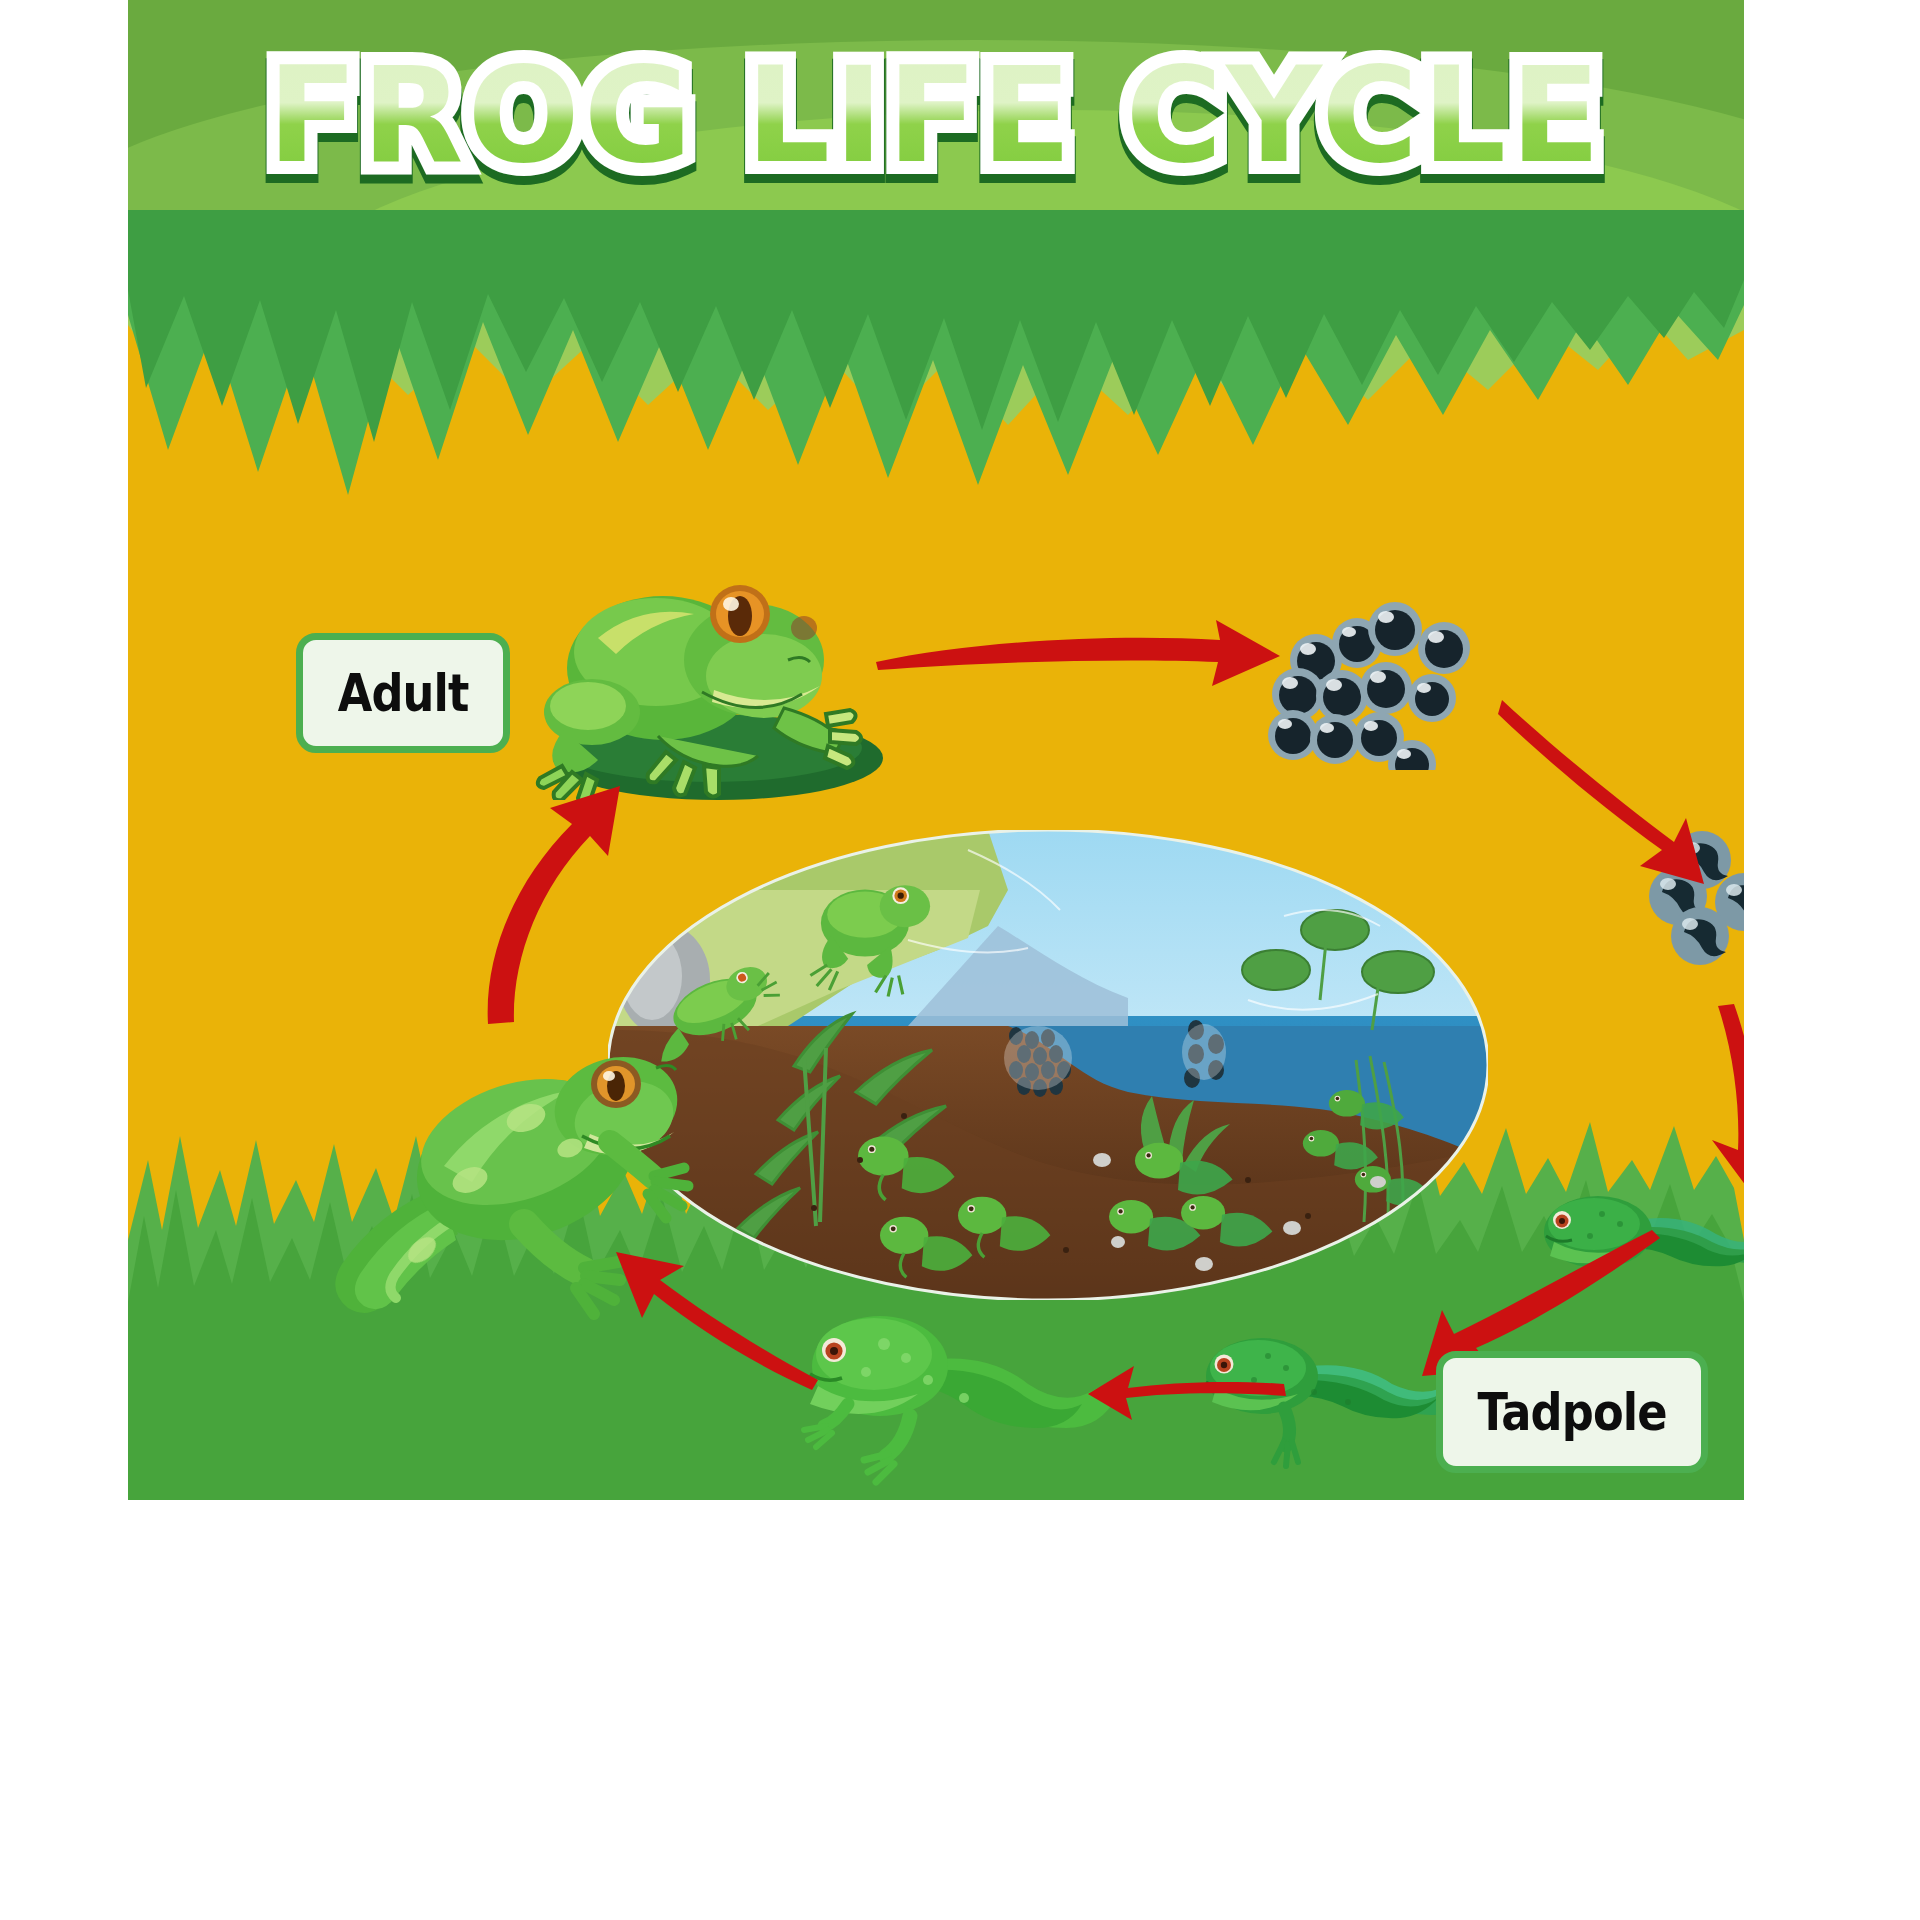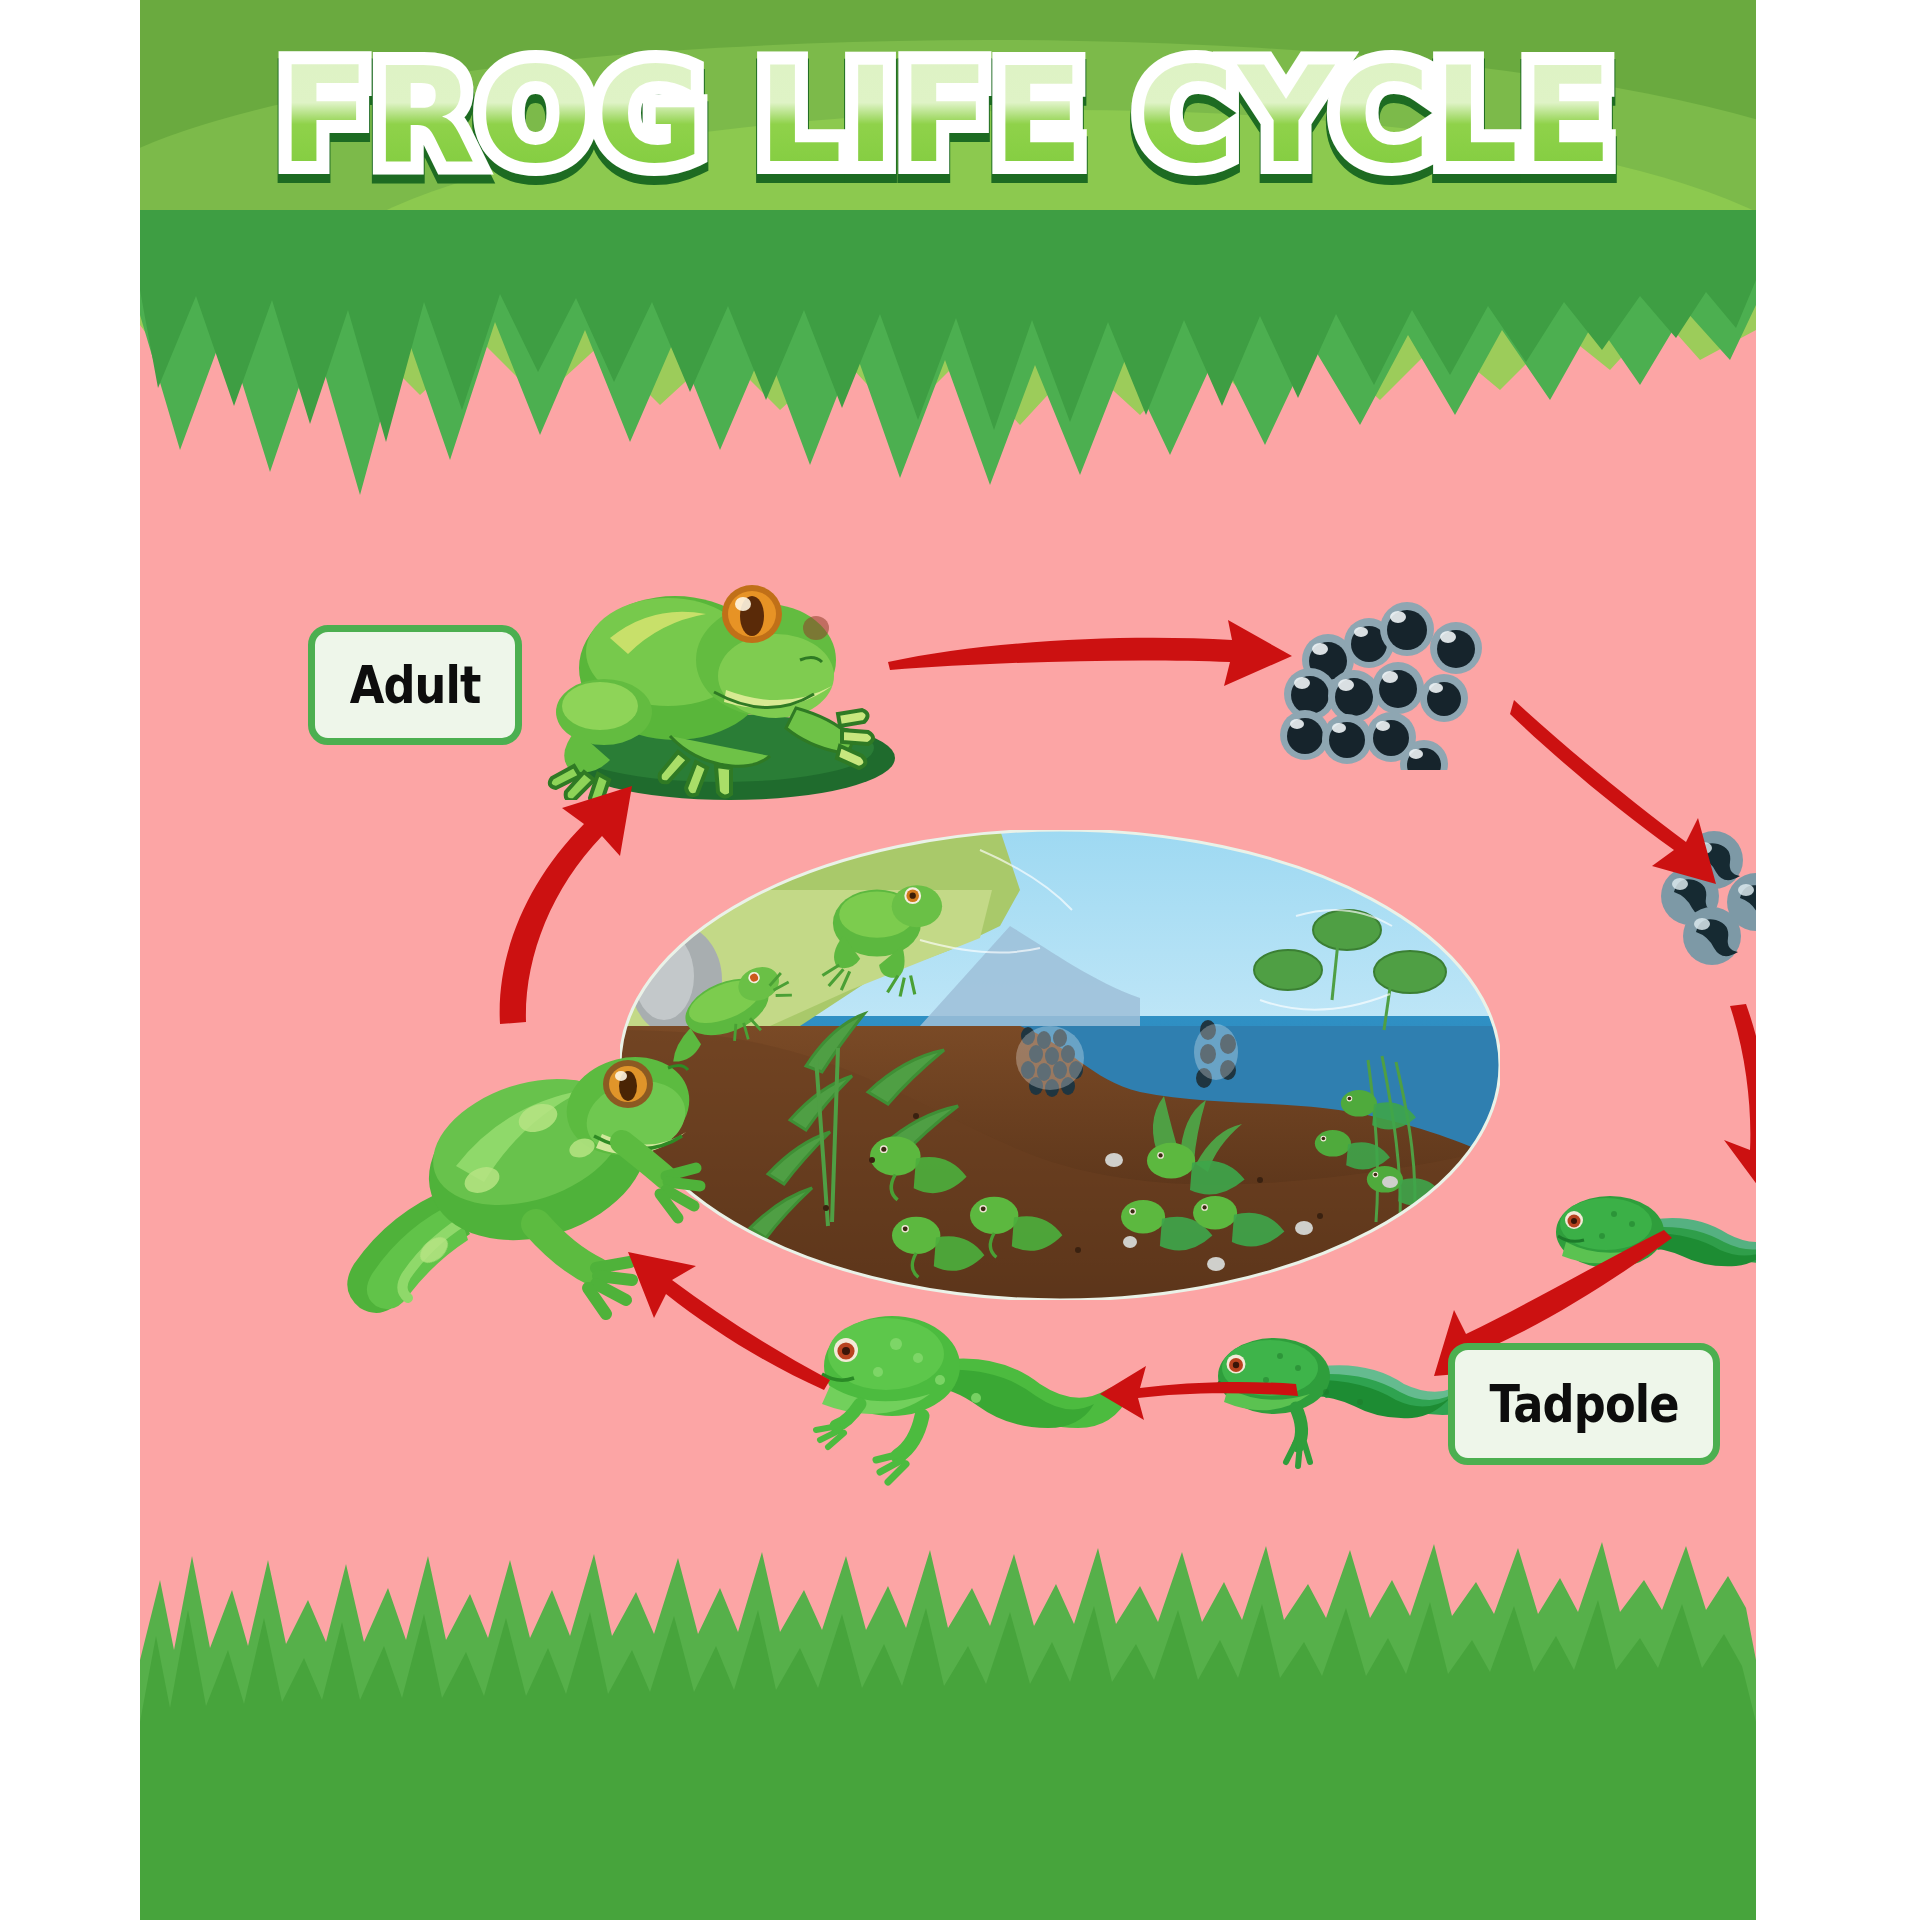--- a/index.html
+++ b/index.html
@@ -1,17 +1,17 @@
 <!DOCTYPE html>
 <html><head>
 <meta charset="utf-8">
 <style>
   html,body{margin:0;padding:0;background:#ffffff;}
   body{width:1920px;height:1920px;font-family:"Liberation Sans",sans-serif;overflow:hidden;}
-  #poster{position:absolute;left:140px;top:0;width:1616px;height:1920px;background:#fca5a5;overflow:hidden;}
+  #poster{position:absolute;left:128px;top:0;width:1616px;height:1500px;background:#eab308;overflow:hidden;}
 
   
   .header{position:absolute;left:0;top:0;width:100%;height:250px;background:#6aaa3f;overflow:hidden;}
   .header .hillA{position:absolute;left:-5%;top:40px;width:115%;height:260px;background:#7cba4a;border-radius:50% 50% 0 0 / 70% 70% 0 0;}
   .header .hillB{position:absolute;left:10%;top:110px;width:95%;height:230px;background:#8cc94f;border-radius:50% 50% 0 0 / 80% 80% 0 0;}
   .title{position:absolute;left:0;top:38px;width:100%;text-align:center;z-index:5;
     font-family:"DejaVu Sans",sans-serif;font-weight:bold;font-size:132px;letter-spacing:4px;
     background:linear-gradient(180deg,#ddf2c4 0%,#dff3c6 42%,#8fd24a 56%,#7ecb3c 100%);
     -webkit-background-clip:text;background-clip:text;color:transparent;
     -webkit-text-stroke:0px transparent;
@@ -24,21 +24,21 @@
   .title-shadow{position:absolute;left:0;top:46px;width:100%;text-align:center;
     font-family:"DejaVu Sans",sans-serif;font-weight:bold;font-size:132px;letter-spacing:4px;
     color:#1d6b22;-webkit-text-stroke:28px #1d6b22;z-index:2;}
 
   
   .foliage{position:absolute;left:0;top:210px;width:100%;height:300px;z-index:4;}
   .grassband{position:absolute;left:0;bottom:0;width:100%;height:460px;z-index:1;}
 
   
   .label{position:absolute;background:#eef6ea;border:7px solid #4caf50;border-radius:20px;
-    display:flex;align-items:center;justify-content:center;z-index:30;}
+    display:flex;align-items:center;justify-content:center;z-index:30;margin-top:8px;}
   .label span{font-family:"DejaVu Sans",sans-serif;font-weight:bold;color:#0d0d0d;
     font-size:52px;letter-spacing:-1px;transform:scaleX(.86);white-space:nowrap;}
 
   .stage-img{position:absolute;z-index:20;}
   .arrow{position:absolute;z-index:25;}
   .oval{position:absolute;z-index:15;}
 </style>
 </head>
 <body>
 

